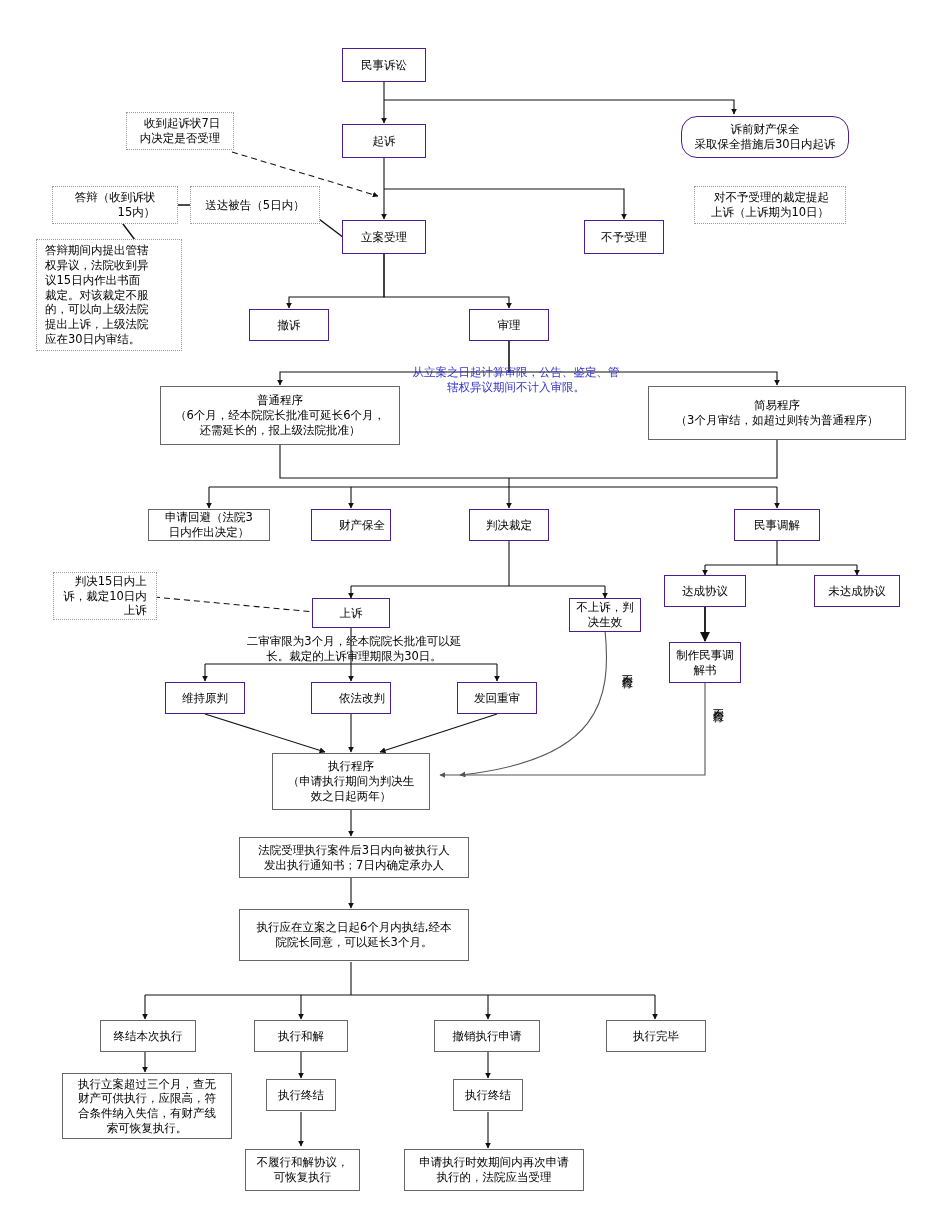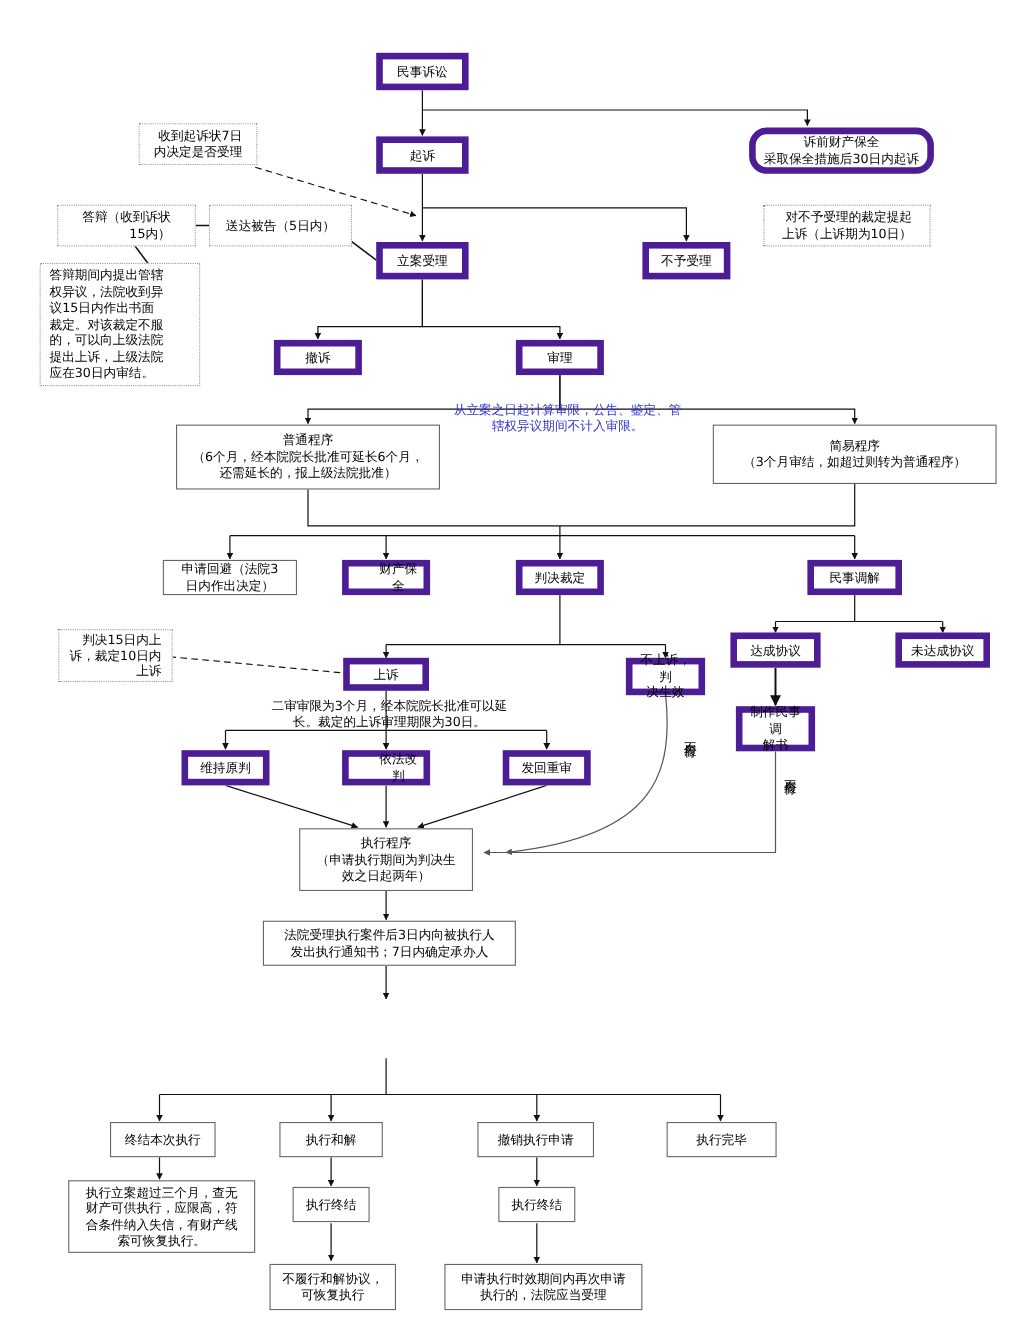--- a/index.html
+++ b/index.html
@@ -11,21 +11,21 @@
     position:relative;
     width:932px;
     height:1221px;
     background:#ffffff;
     overflow:hidden;
   }
   
   .node{
     position:absolute;
     box-sizing:border-box;
-    border:6px solid #4c1d95;
+    border:1px solid #4c1d95;
     background:#ffffff;
     color:#000000;
     display:flex;
     align-items:center;
     justify-content:center;
     text-align:center;
     line-height:1.28;
     font-size:11.5px;
     padding:2px 4px;
     white-space:pre-line;
@@ -228,20 +228,22 @@
 
   <div class="node" style="left:457px;top:682px;width:80px;height:32px;">发回重审</div>
 
   <div class="node thick" style="left:272px;top:753px;width:158px;height:57px;">执行程序
 （申请执行期间为判决生
 效之日起两年）</div>
 
   <div class="node thick" style="left:239px;top:837px;width:230px;height:41px;">法院受理执行案件后3日内向被执行人
 发出执行通知书；7日内确定承办人</div>
 
+  <div class="node thick" style="left:239px;top:909px;width:230px;height:52px;">执行应在立案之日起6个月内执结,经本
+院院长同意，可以延长3个月。</div>
 
   <div class="node thick" style="left:100px;top:1020px;width:96px;height:32px;">终结本次执行</div>
 
   <div class="node thick" style="left:254px;top:1020px;width:94px;height:32px;">执行和解</div>
 
   <div class="node thick" style="left:434px;top:1020px;width:106px;height:32px;">撤销执行申请</div>
 
   <div class="node thick" style="left:606px;top:1020px;width:100px;height:32px;">执行完毕</div>
 
   <div class="node thick" style="left:62px;top:1073px;width:170px;height:66px;">执行立案超过三个月，查无

